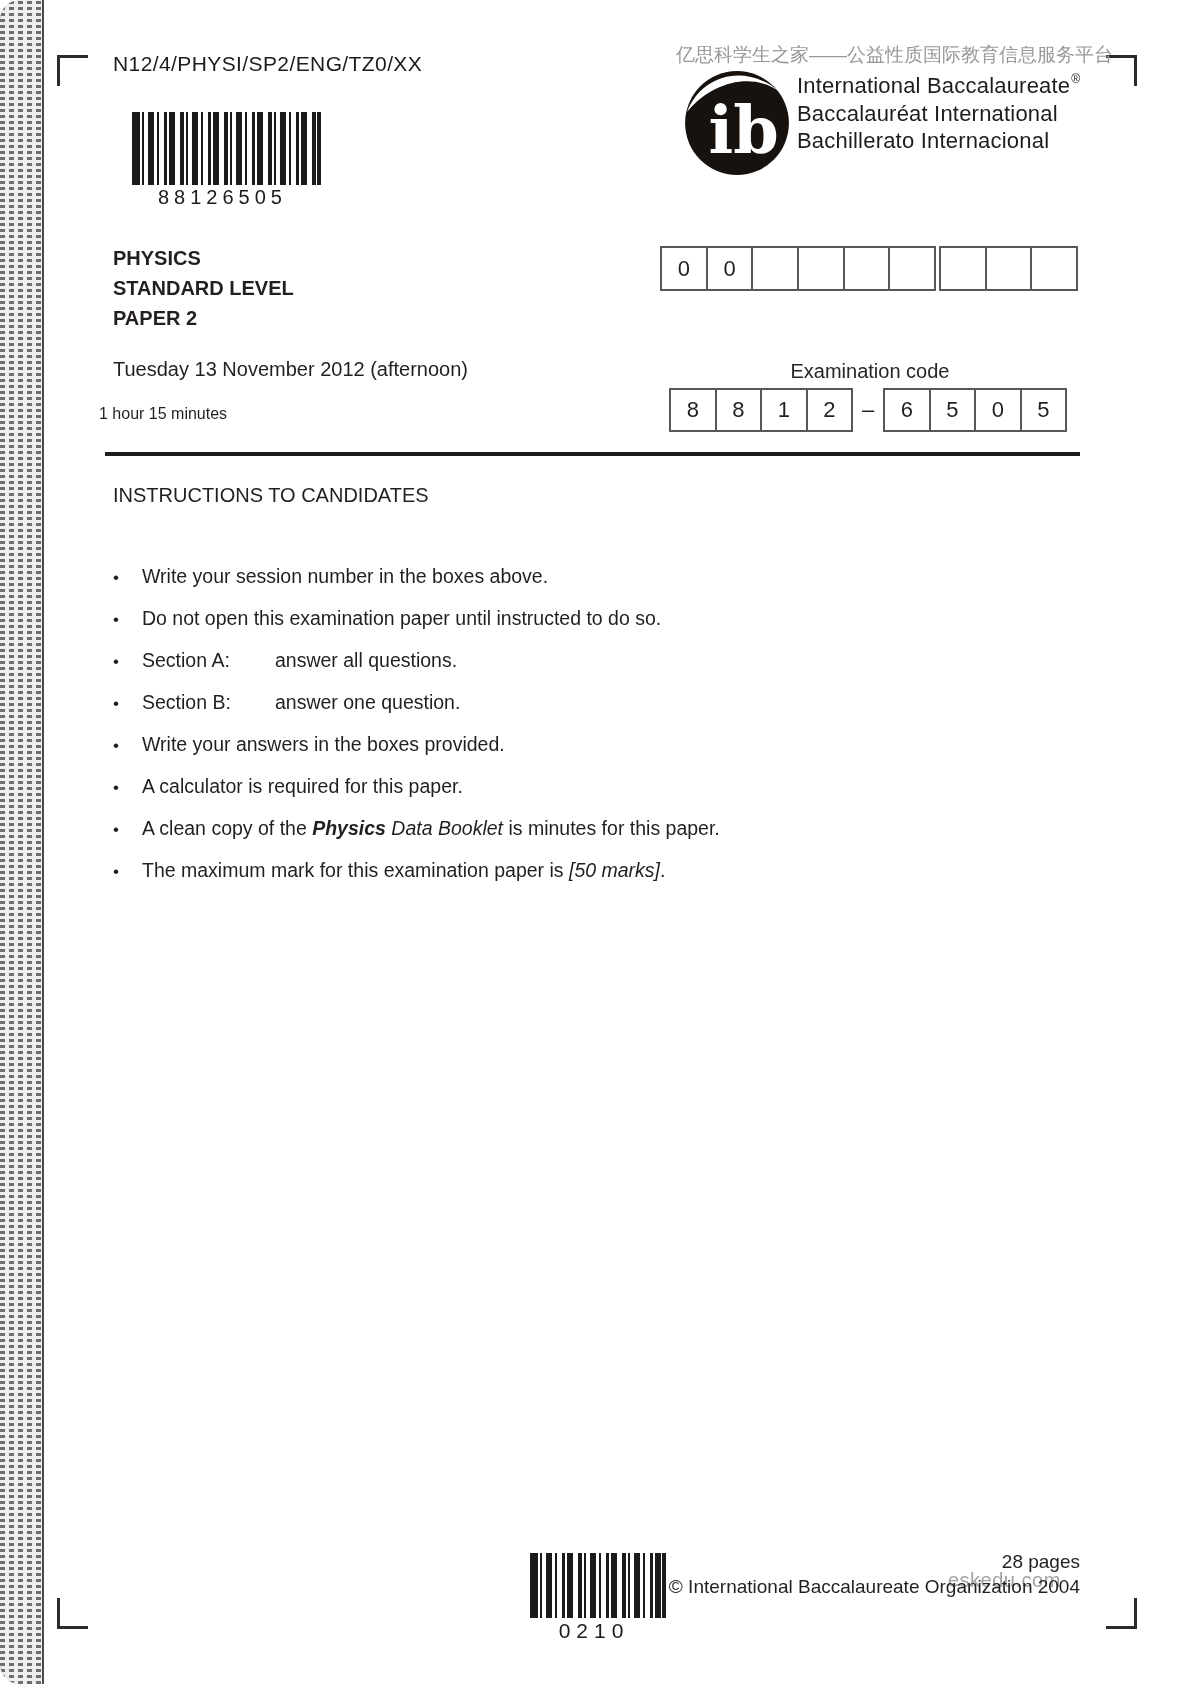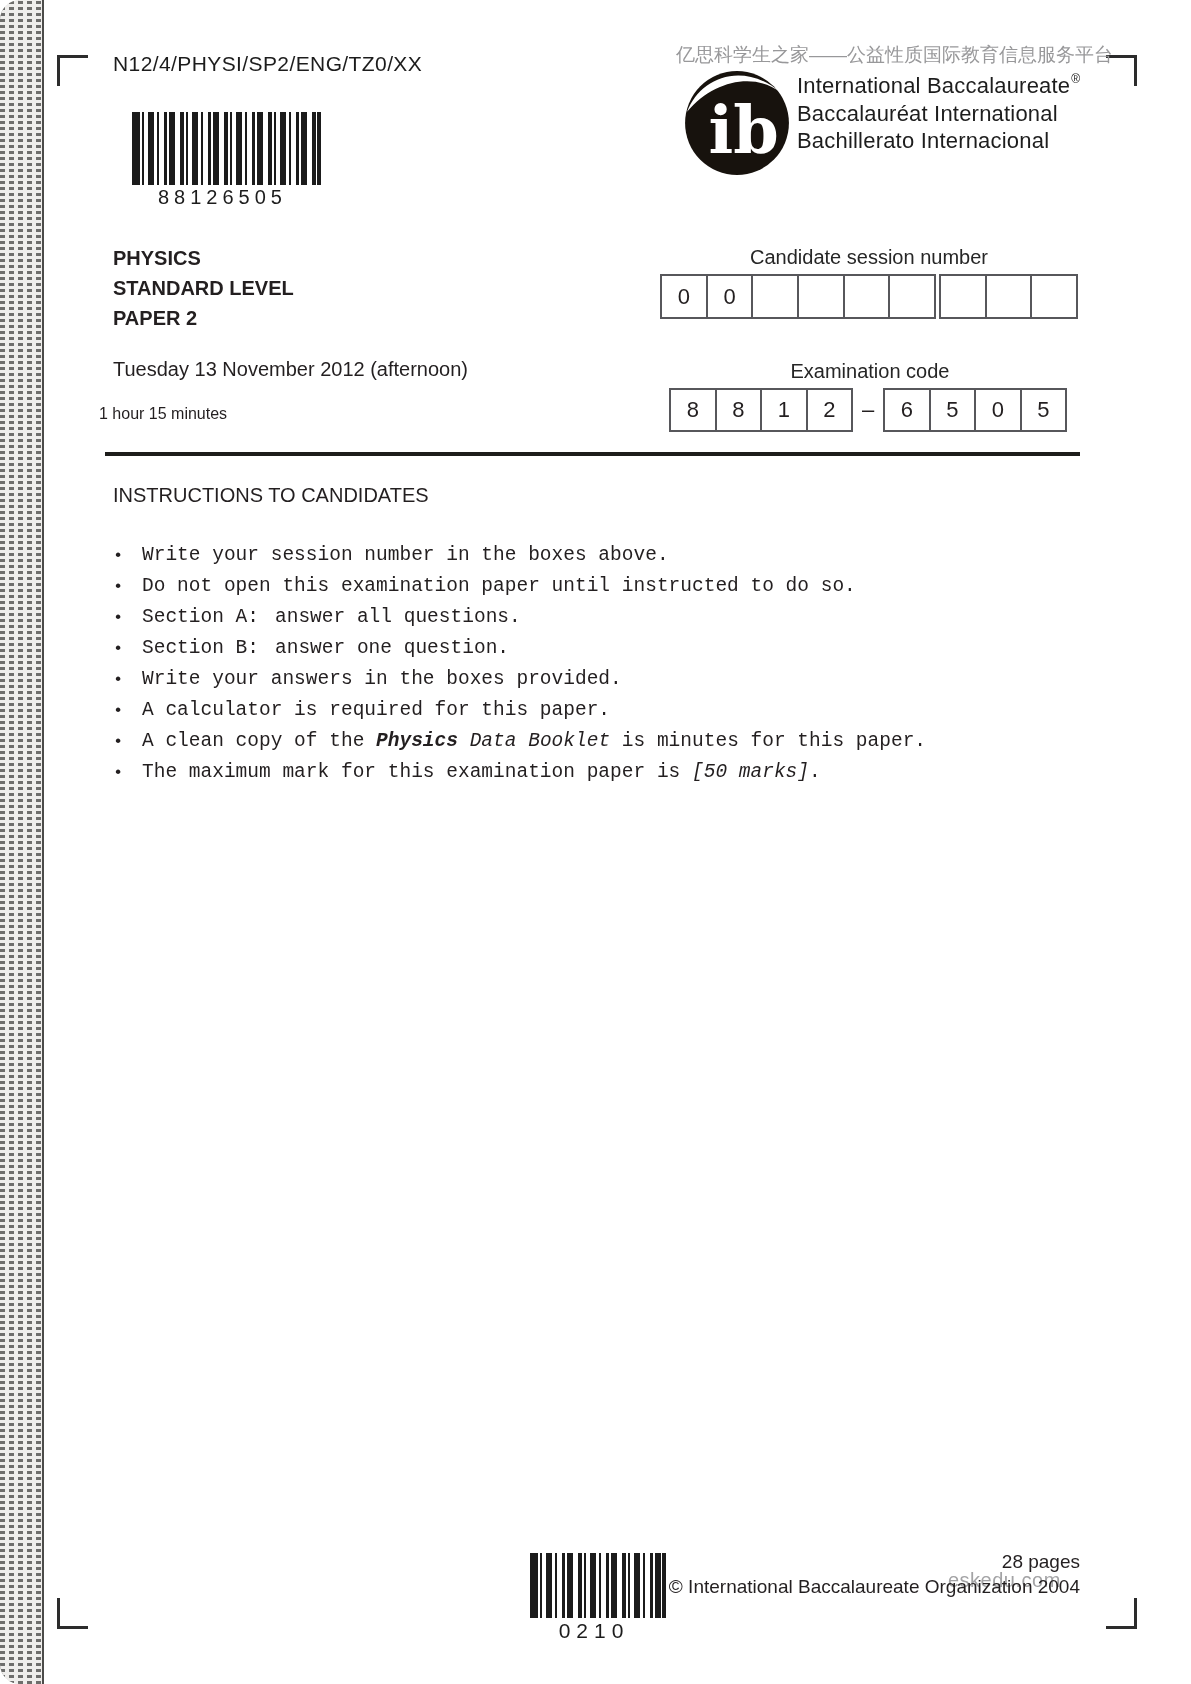--- a/index.html
+++ b/index.html
@@ -66,21 +66,21 @@
     font-size:22px;color:#231f20;
   }
   .cell:first-child{margin-left:0;}
   .cell.dbl{margin-left:3px;}
   .exam-wrap .cell{width:47.5px;height:44px;}
   .dash-gap{width:30px;display:flex;align-items:center;justify-content:center;font-size:22px;color:#231f20;}
 
   .rule{position:absolute;left:105px;top:452px;width:975px;height:4px;background:#1d1d1b;}
 
   .instructions-heading{position:absolute;left:113px;top:484px;font-size:20px;color:#231f20;}
-  .instructions-list{position:absolute;left:113px;top:540px;width:960px;font-size:19.5px;line-height:30px;font-family:Liberation Mono, monospace;}
+  .instructions-list{position:absolute;left:113px;top:556px;width:960px;font-size:19.5px;line-height:40px;}
   .ins-item{white-space:nowrap;}
   .bullet{display:inline-block;width:29px;font-size:17px;}
   .tabbed{display:inline-block;width:133px;}
 
   .footer-pages{position:absolute;left:780px;top:1551px;width:300px;text-align:right;font-size:19px;}
   .footer-copy{position:absolute;left:580px;top:1576px;width:500px;text-align:right;font-size:19px;}
   .site-watermark{position:absolute;left:948px;top:1569px;font-size:20px;color:#a3a3a5;letter-spacing:.5px;}
 
   .barcode-bottom{position:absolute;left:530px;top:1553px;width:128px;height:65px;}
   .barcode-bottom-num{position:absolute;left:530px;top:1619px;width:128px;text-align:center;
@@ -117,21 +117,20 @@
     <div>Bachillerato Internacional</div>
   </div>
 
   <div class="title-block">
     <div>PHYSICS</div>
     <div>STANDARD LEVEL</div>
     <div>PAPER 2</div>
   </div>
 
   <div class="session-wrap">
-    <div class="box-label">Candidate session number</div>
     <div class="cellrow">
         <div class="cell">0</div>
         <div class="cell">0</div>
         <div class="cell"></div>
         <div class="cell"></div>
         <div class="cell"></div>
         <div class="cell"></div>
         <div class="cell dbl"></div>
         <div class="cell"></div>
         <div class="cell"></div>

